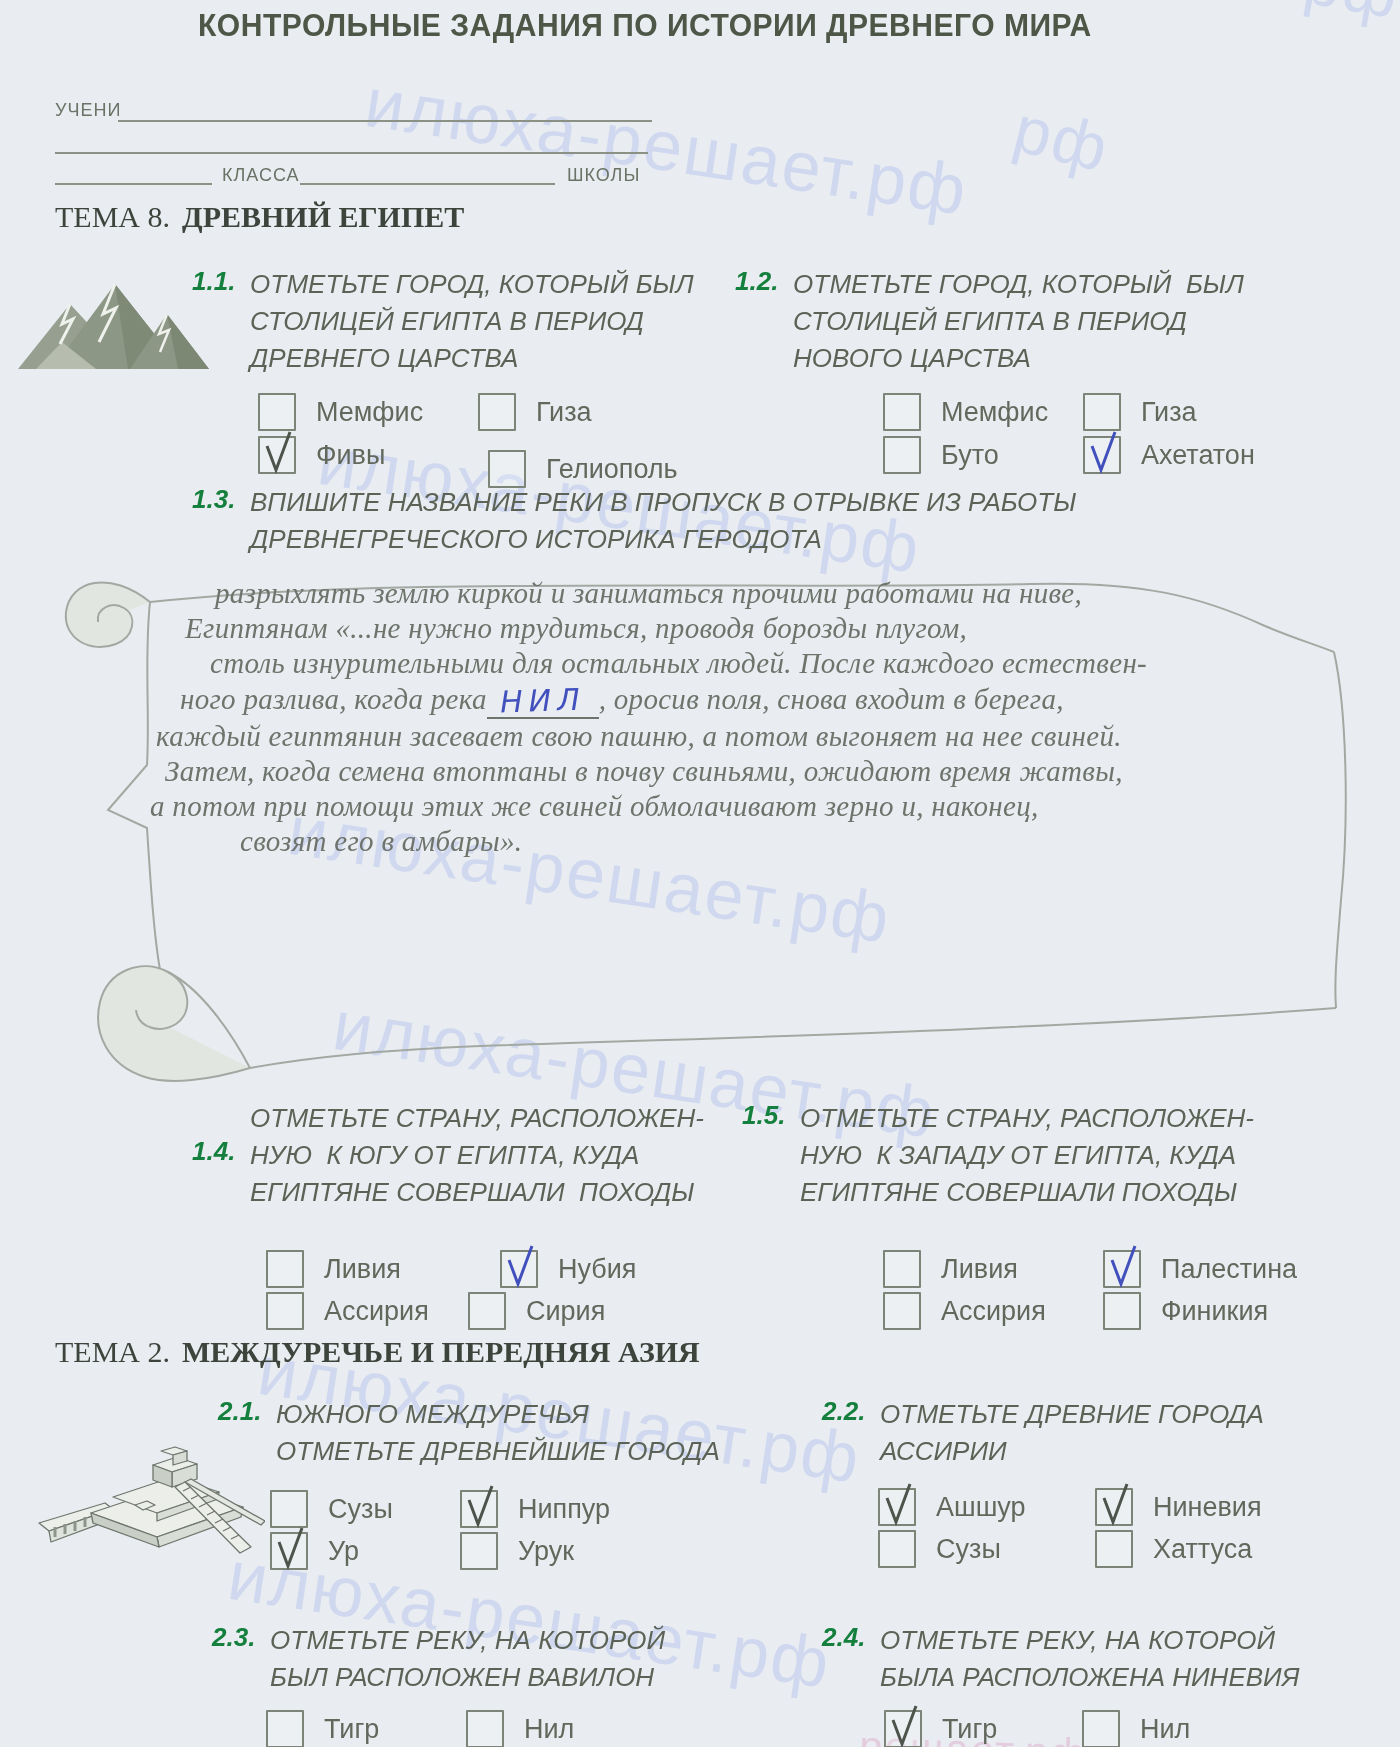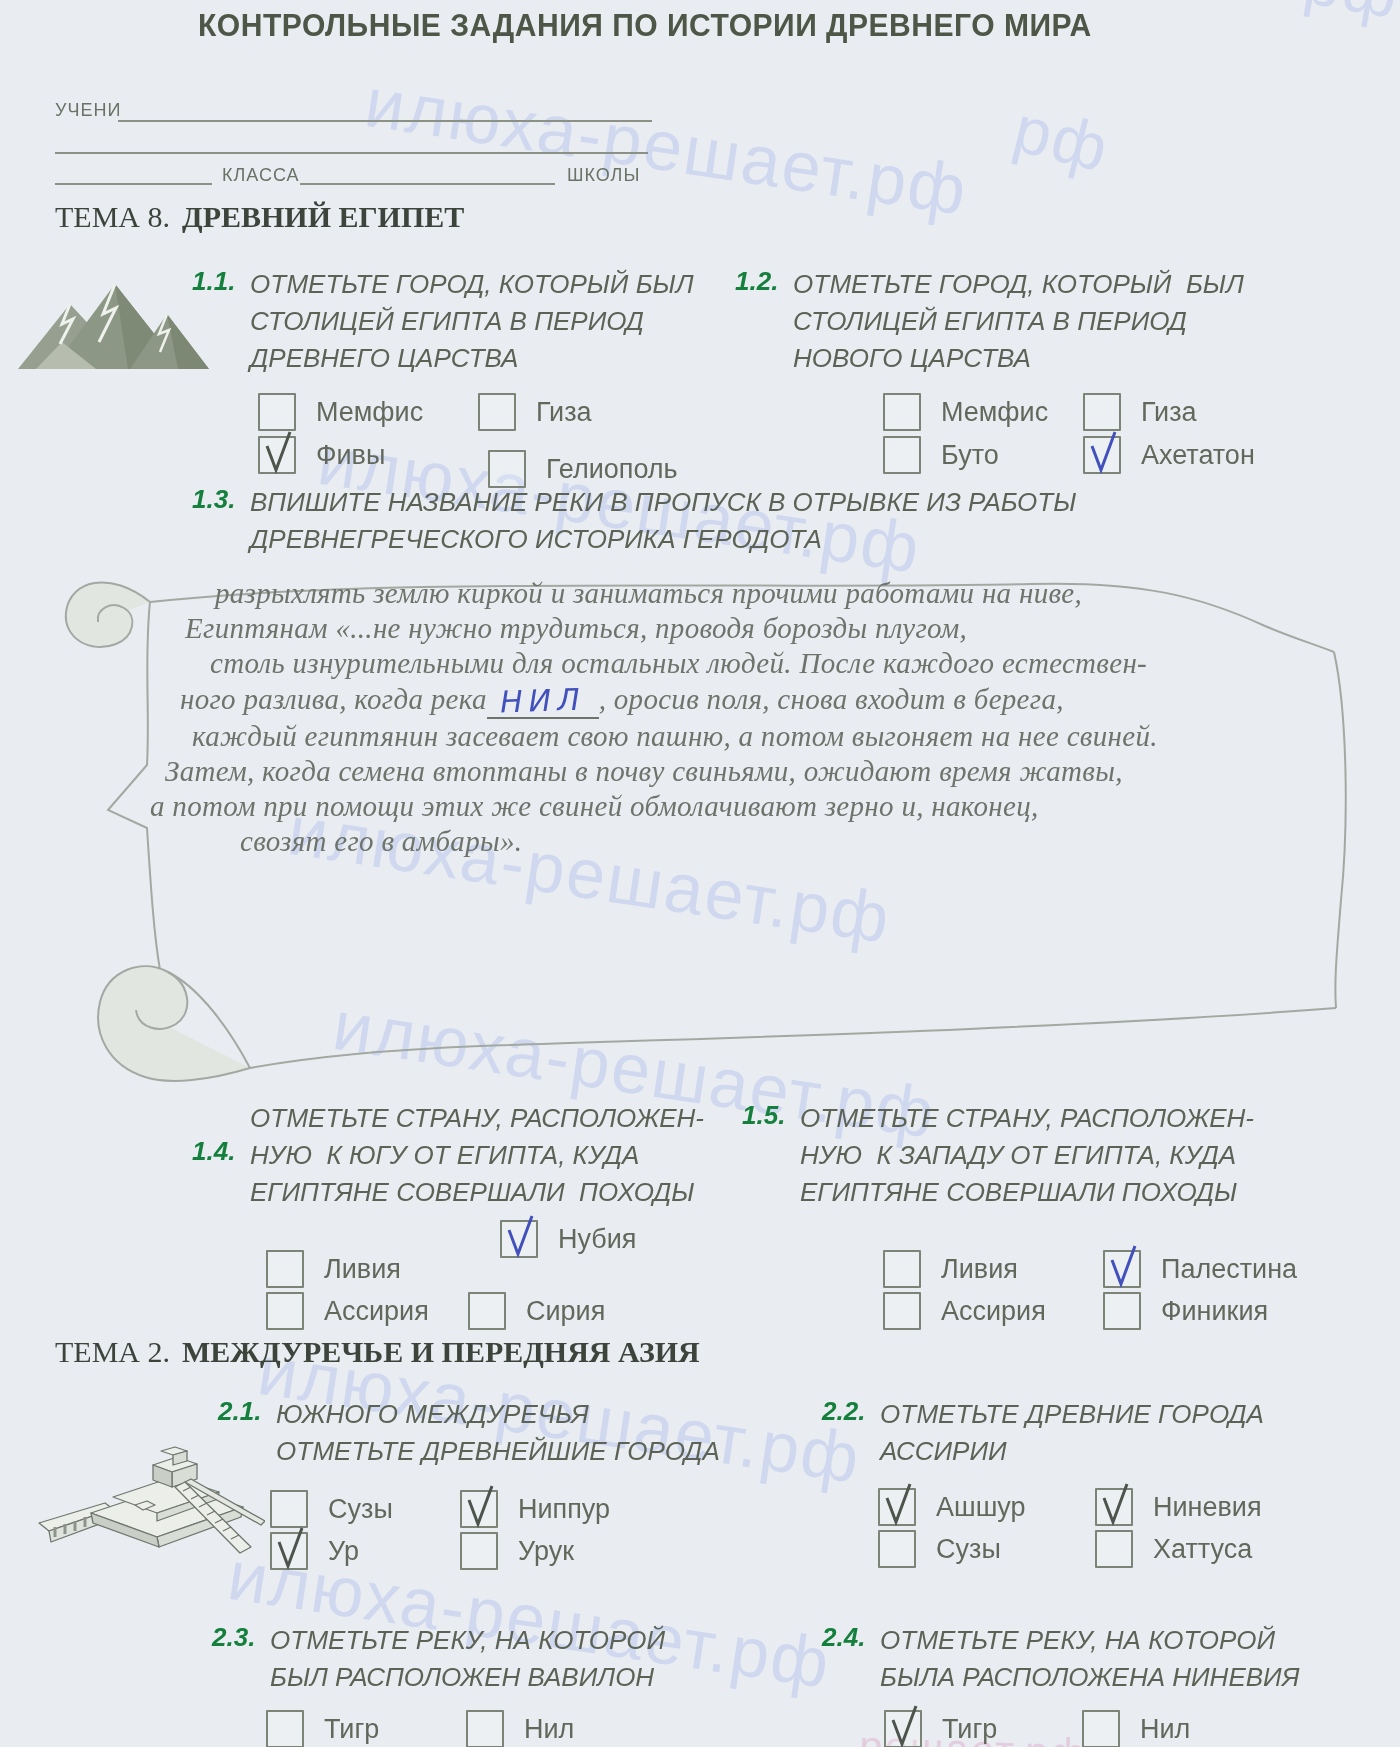--- a/index.html
+++ b/index.html
@@ -147,37 +147,37 @@
       <path d="M200,528 C160,540 120,545 95,537 C60,526 42,495 50,462 C58,430 92,418 118,432 C140,444 144,472 126,484 C110,494 88,488 86,470" fill="#e2e6e1"></path>
       <path d="M118,432 C150,448 180,490 200,528"></path>
     </svg>
   </div>
 
   <div class="scroll-text">
     <div class="scroll-line" style="margin-left:75px;">разрыхлять землю киркой и заниматься прочими работами на ниве,</div>
     <div class="scroll-line" style="margin-left:45px;">Египтянам «...не нужно трудиться, проводя борозды плугом,</div>
     <div class="scroll-line" style="margin-left:70px;">столь изнурительными для остальных людей. После каждого естествен-</div>
     <div class="scroll-line" style="margin-left:40px;"><span>ного разлива, когда река</span><span class="blank"><span>НИЛ</span></span><span>, оросив поля, снова входит в берега,</span></div>
-    <div class="scroll-line" style="margin-left:52px;">каждый египтянин засевает свою пашню, а потом выгоняет на нее свиней.</div>
+    <div class="scroll-line" style="margin-left:16px;">каждый египтянин засевает свою пашню, а потом выгоняет на нее свиней.</div>
     <div class="scroll-line" style="margin-left:25px;">Затем, когда семена втоптаны в почву свиньями, ожидают время жатвы,</div>
     <div class="scroll-line" style="margin-left:10px;">а потом при помощи этих же свиней обмолачивают зерно и, наконец,</div>
     <div class="scroll-line" style="margin-left:100px;">свозят его в амбары».</div>
   </div>
 
   <span class="qnum" style="left:192px;top:1136px;">1.4.</span>
   <div class="qtext" style="left:250px;top:1100px;">
     <div>ОТМЕТЬТЕ СТРАНУ, РАСПОЛОЖЕН-</div>
     <div>НУЮ  К ЮГУ ОТ ЕГИПТА, КУДА</div>
     <div>ЕГИПТЯНЕ СОВЕРШАЛИ  ПОХОДЫ</div>
   </div>
   <div class="opt" style="left:266px;top:1250px;">
     <div class="checkbox"></div>
     <span class="opt-label">Ливия</span>
   </div>
-  <div class="opt" style="left:468px;top:1220px;padding-left:32px;">
+  <div class="opt" style="left:468px;top:1250px;padding-left:32px;">
     <div class="checkbox checked ink-blue">
         <svg class="check" width="32" height="46" viewBox="0 0 32 46">
           <polyline points="6,18 15,42 29,4" fill="none" stroke-width="3"></polyline>
         </svg>
       </div>
     <span class="opt-label">Нубия</span>
   </div>
   <div class="opt" style="left:266px;top:1292px;">
     <div class="checkbox"></div>
     <span class="opt-label">Ассирия</span>

